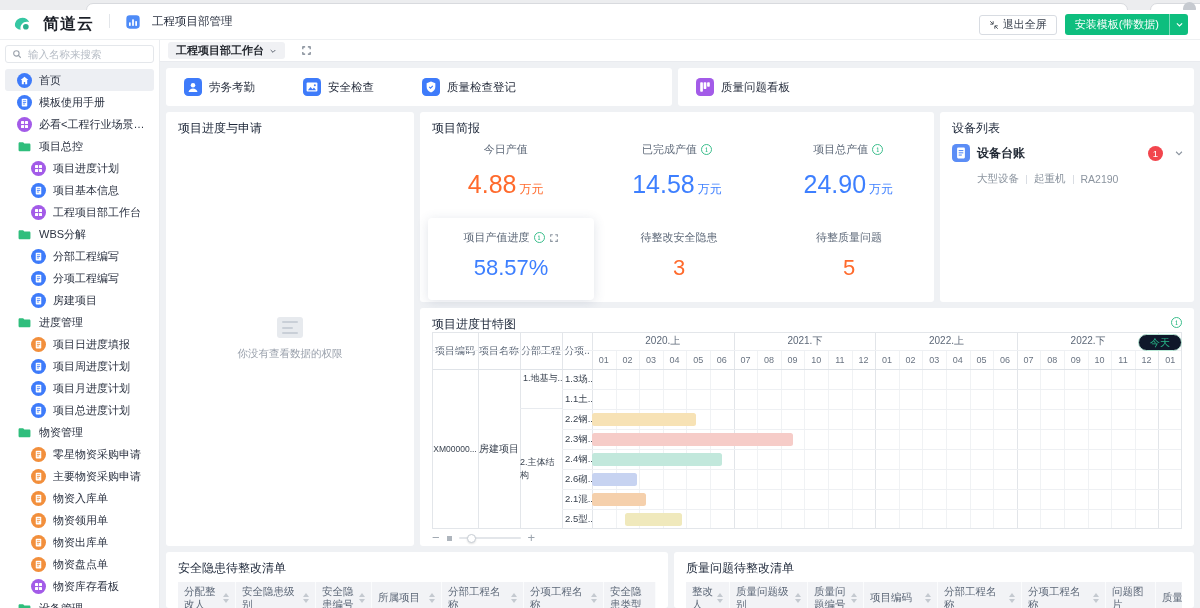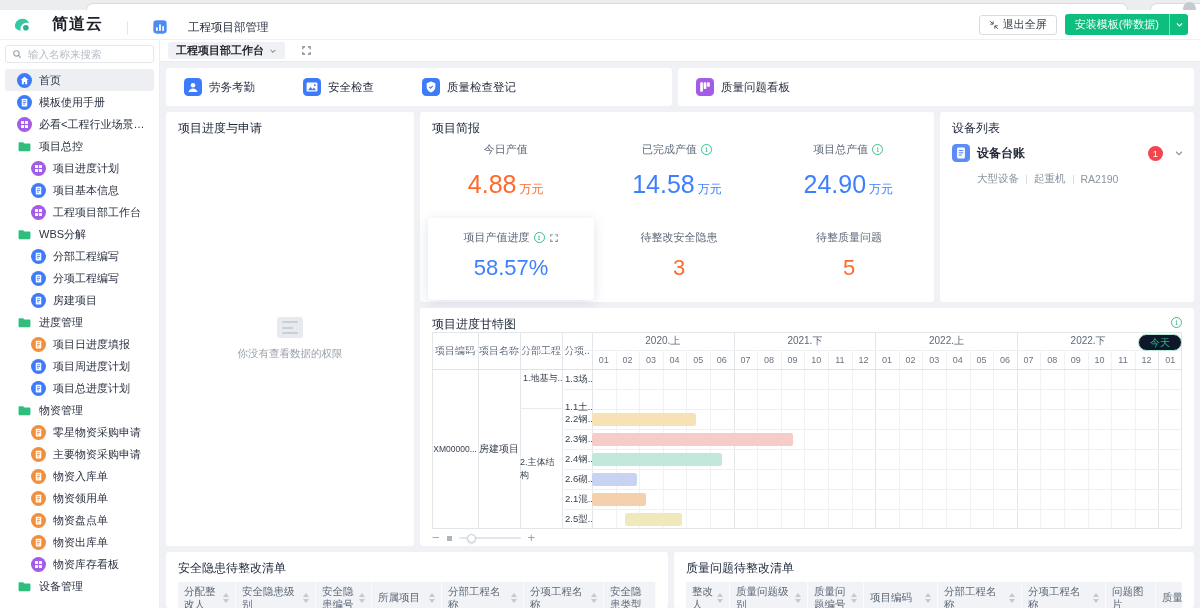--- a/index.html
+++ b/index.html
@@ -8,21 +8,21 @@
 *{box-sizing:border-box}
 
 
 .bstrip{position:absolute;left:0;top:0;width:1200px;height:10px;background:#ecedef;overflow:hidden}
 .omni{position:absolute;top:3px;height:14px;background:#fff;border:1px solid #d8dade;border-radius:8px}
 .avatar-dot{position:absolute;top:2px;width:13px;height:13px;border-radius:50%;background:#c6cad0}
 
 
 .hdr{position:absolute;left:0;top:10px;width:1200px;height:30px;background:#fff;
   border-bottom:1px solid #eef0f2;display:flex;align-items:center;padding:0 12px}
-.logo-wrap{display:flex;align-items:flex-end;gap:20px}
+.logo-wrap{display:flex;align-items:flex-start;gap:11px}
 .logo-text{font-size:16px;font-weight:bold;color:#1d2129;letter-spacing:1px}
 .hdr-div{width:1px;height:14px;background:#e3e6ea;margin:0 4px}
 .app-name{font-size:11.5px;color:#2a3140}
 .hdr-right{margin-left:auto;display:flex;align-items:center;gap:8px}
 .btn-exit{height:20px;display:flex;align-items:center;gap:4px;padding:0 9px;border:1px solid #d8dce2;
   border-radius:3px;background:#fff;font-size:11px;color:#3c4350}
 .split{display:flex;height:21px}
 .split .mainb{background:#0EBE7E;color:#fff;font-size:11px;display:flex;align-items:center;
   padding:0 10px;border-radius:3px 0 0 3px}
 .split .caretb{background:#0EBE7E;width:19px;display:flex;align-items:center;justify-content:center;
@@ -320,20 +320,30 @@
           <span class="lbl">项目周进度计划</span>
         </div>
         <div class="side-item child">
           <span class="ic"><svg width="15" height="15" viewBox="0 0 24 24">
               <circle cx="12" cy="12" r="12" fill="#3E7BFA"></circle>
               <rect x="7.6" y="5.8" width="8.8" height="12.4" rx="1.2" fill="#fff"></rect>
               <rect x="9.4" y="8.6" width="5.2" height="1.3" fill="#3E7BFA"></rect>
               <rect x="9.4" y="11.2" width="5.2" height="1.3" fill="#3E7BFA"></rect>
               <rect x="9.4" y="13.8" width="3.6" height="1.3" fill="#3E7BFA"></rect>
             </svg></span>
+          <span class="lbl">项目月进度计划</span>
+        </div>
+        <div class="side-item child">
+          <span class="ic"><svg width="15" height="15" viewBox="0 0 24 24">
+              <circle cx="12" cy="12" r="12" fill="#3E7BFA"></circle>
+              <rect x="7.6" y="5.8" width="8.8" height="12.4" rx="1.2" fill="#fff"></rect>
+              <rect x="9.4" y="8.6" width="5.2" height="1.3" fill="#3E7BFA"></rect>
+              <rect x="9.4" y="11.2" width="5.2" height="1.3" fill="#3E7BFA"></rect>
+              <rect x="9.4" y="13.8" width="3.6" height="1.3" fill="#3E7BFA"></rect>
+            </svg></span>
           <span class="lbl">项目总进度计划</span>
         </div>
         <div class="side-item">
           <span class="ic"><svg width="15" height="15" viewBox="0 0 24 24">
               <path d="M2.5 7c0-1.1.9-2 2-2h5.3l2 2.1h7.7c1.1 0 2 .9 2 2v8.4c0 1.1-.9 2-2 2h-15c-1.1 0-2-.9-2-2z" fill="#2FBE7C"></path>
             </svg></span>
           <span class="lbl">物资管理</span>
         </div>
         <div class="side-item child">
           <span class="ic"><svg width="15" height="15" viewBox="0 0 24 24">
@@ -376,31 +386,31 @@
           <span class="lbl">物资领用单</span>
         </div>
         <div class="side-item child">
           <span class="ic"><svg width="15" height="15" viewBox="0 0 24 24">
               <circle cx="12" cy="12" r="12" fill="#F28F3C"></circle>
               <rect x="7.6" y="5.8" width="8.8" height="12.4" rx="1.2" fill="#fff"></rect>
               <rect x="9.4" y="8.6" width="5.2" height="1.3" fill="#F28F3C"></rect>
               <rect x="9.4" y="11.2" width="5.2" height="1.3" fill="#F28F3C"></rect>
               <rect x="9.4" y="13.8" width="3.6" height="1.3" fill="#F28F3C"></rect>
             </svg></span>
-          <span class="lbl">物资盘点单</span>
+          <span class="lbl">物资出库单</span>
         </div>
         <div class="side-item child">
           <span class="ic"><svg width="15" height="15" viewBox="0 0 24 24">
               <circle cx="12" cy="12" r="12" fill="#F28F3C"></circle>
               <rect x="7.6" y="5.8" width="8.8" height="12.4" rx="1.2" fill="#fff"></rect>
               <rect x="9.4" y="8.6" width="5.2" height="1.3" fill="#F28F3C"></rect>
               <rect x="9.4" y="11.2" width="5.2" height="1.3" fill="#F28F3C"></rect>
               <rect x="9.4" y="13.8" width="3.6" height="1.3" fill="#F28F3C"></rect>
             </svg></span>
-          <span class="lbl">物资出库单</span>
+          <span class="lbl">物资盘点单</span>
         </div>
         <div class="side-item child">
           <span class="ic"><svg width="15" height="15" viewBox="0 0 24 24">
               <circle cx="12" cy="12" r="12" fill="#A35BE8"></circle>
               <g fill="#fff">
                 <rect x="6.4" y="6.4" width="4.9" height="4.9" rx="1"></rect>
                 <rect x="12.7" y="6.4" width="4.9" height="4.9" rx="1"></rect>
                 <rect x="6.4" y="12.7" width="4.9" height="4.9" rx="1"></rect>
                 <rect x="12.7" y="12.7" width="4.9" height="4.9" rx="1"></rect>
               </g>
@@ -652,21 +662,21 @@
           <div class="g-abs" style="left: 130px; top: 77px; width: 620px; height: 1px; background: rgb(238, 240, 243);"></div>
           <div class="g-abs" style="left: 130px; top: 97px; width: 620px; height: 1px; background: rgb(238, 240, 243);"></div>
           <div class="g-abs" style="left: 130px; top: 117px; width: 620px; height: 1px; background: rgb(238, 240, 243);"></div>
           <div class="g-abs" style="left: 130px; top: 137px; width: 620px; height: 1px; background: rgb(238, 240, 243);"></div>
           <div class="g-abs" style="left: 130px; top: 157px; width: 620px; height: 1px; background: rgb(238, 240, 243);"></div>
           <div class="g-abs" style="left: 130px; top: 177px; width: 620px; height: 1px; background: rgb(238, 240, 243);"></div>
           <div class="g-abs g-bcell" style="left: 0px; top: 37px; width: 46px; height: 160px; font-size: 8.5px;">XM00000...</div>
           <div class="g-abs g-bcell" style="left: 46px; top: 37px; width: 42px; height: 160px; font-size: 10px;">房建项目</div>
           <div class="g-abs g-group-top" style="left: 88px; top: 37px; width: 42px; height: 40px; font-size: 9px; border-bottom: 1px solid rgb(232, 235, 239);">1.地基与...</div>
           <div class="g-abs g-sub" style="left: 130px; top: 37px; width: 30px; height: 20px;">1.3场..</div>
-          <div class="g-abs g-sub" style="left: 130px; top: 57px; width: 30px; height: 20px; margin-top: 8px;">1.1土..</div>
+          <div class="g-abs g-sub" style="left: 130px; top: 57px; width: 30px; height: 20px;">1.1土..</div>
           <div class="g-abs g-bcell" style="left: 88px; top: 77px; width: 42px; height: 120px; font-size: 9px; border-bottom: 1px solid rgb(232, 235, 239);">2.主体结构</div>
           <div class="g-abs g-sub" style="left: 130px; top: 77px; width: 30px; height: 20px;">2.2钢..</div>
           <div class="g-bar" style="left: 160px; top: 80.5px; width: 103.84px; background: rgb(247, 226, 181);"></div>
           <div class="g-abs g-sub" style="left: 130px; top: 97px; width: 30px; height: 20px;">2.3钢..</div>
           <div class="g-bar" style="left: 160px; top: 100.5px; width: 200.6px; background: rgb(246, 204, 200);"></div>
           <div class="g-abs g-sub" style="left: 130px; top: 117px; width: 30px; height: 20px;">2.4钢..</div>
           <div class="g-bar" style="left: 160px; top: 120.5px; width: 129.8px; background: rgb(194, 232, 220);"></div>
           <div class="g-abs g-sub" style="left: 130px; top: 137px; width: 30px; height: 20px;">2.6砌..</div>
           <div class="g-bar" style="left: 160px; top: 140.5px; width: 44.84px; background: rgb(199, 211, 241);"></div>
           <div class="g-abs g-sub" style="left: 130px; top: 157px; width: 30px; height: 20px;">2.1混..</div>

